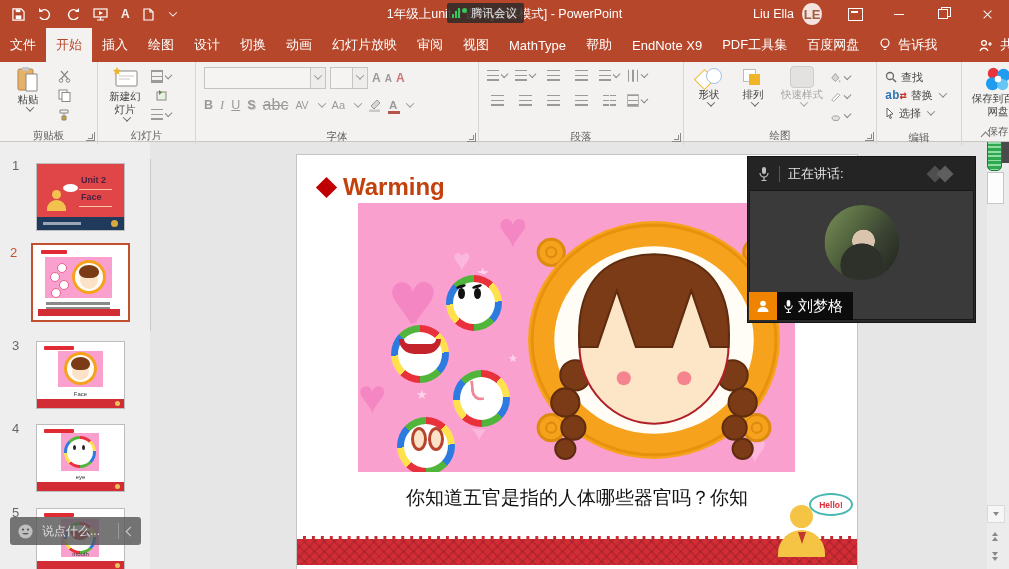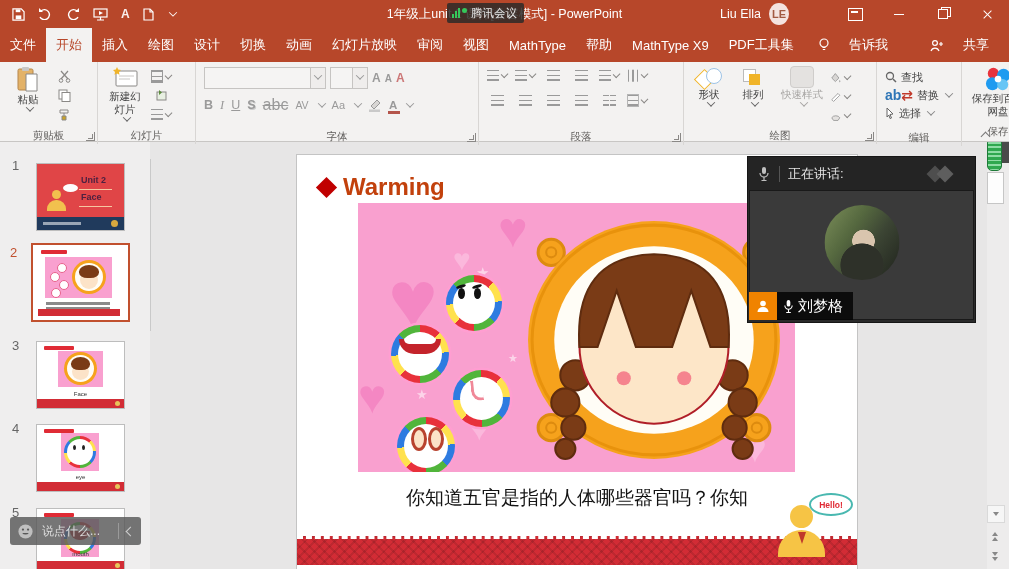--- a/index.html
+++ b/index.html
@@ -14,38 +14,38 @@
   .win-title{position:absolute;left:0;top:0;width:100%;height:28px;line-height:28px;text-align:center;font-size:12.5px;color:#fff;}
   .meet-badge{position:absolute;left:447px;top:3px;height:16px;background:rgba(45,42,40,.85);border-radius:2px;
      display:flex;align-items:center;gap:4px;padding:2px 7px 2px 5px;font-size:11.5px;color:#E8E8E8;z-index:12;}
   .sig{display:flex;align-items:flex-end;gap:1px;height:10px;}
   .sig i{display:block;width:2px;background:#35C75A;}
   .sig .s1{height:4px}.sig .s2{height:7px}.sig .s3{height:10px}
   .sig .dot{width:5px;height:5px;border-radius:50%;background:#35C75A;margin-left:1px;align-self:flex-start;}
   .tb-right{position:absolute;right:0;top:0;height:28px;display:flex;align-items:center;z-index:11;}
   .user-name{font-size:12.5px;margin-right:8px;}
   .avatar{width:20px;height:22px;border-radius:50%;background:rgba(255,255,255,.85);color:#A25A42;
-     font-size:11px;font-weight:bold;display:flex;align-items:center;justify-content:center;margin-right:44px;}
+     font-size:13px;font-weight:bold;display:flex;align-items:center;justify-content:center;margin-right:11px;}
   .winbtn{width:44px;height:28px;display:flex;align-items:center;justify-content:center;}
   .ic-ribbonopt{width:13px;height:11px;border:1px solid #fff;position:relative;}
   .ic-ribbonopt::after{content:"";position:absolute;left:2px;top:2px;width:7px;height:2px;background:#fff;}
   .ic-min{width:10px;height:1px;background:#fff;}
   .ic-restore{width:8px;height:8px;border:1px solid #fff;position:relative;background:#B7472A;}
   .ic-restore::before{content:"";position:absolute;left:2px;top:-3px;width:8px;height:8px;border:1px solid #fff;z-index:-1;}
   .ic-close{position:relative;width:11px;height:11px;}
   .ic-close::before,.ic-close::after{content:"";position:absolute;left:5px;top:0;width:1.2px;height:11px;background:#fff;}
   .ic-close::before{transform:rotate(45deg);} .ic-close::after{transform:rotate(-45deg);}
 
   
   .tabrow{position:absolute;left:0;top:28px;width:1009px;height:34px;background:#B7472A;display:flex;align-items:stretch;
      color:#fff;font-size:13px;z-index:9;}
   .tab{display:flex;align-items:center;padding:0 10px;cursor:default;white-space:nowrap;}
   .tab.active{background:#F3F2F1;color:#B7472A;}
   .tabs-right{margin-left:auto;display:flex;align-items:stretch;padding-right:10px;gap:22px;}
-  .tabs-right .tab{gap:19px;}
+  .tabs-right .tab{gap:7px;}
   .chev{display:inline-block;width:5px;height:5px;border-right:1.3px solid currentColor;border-bottom:1.3px solid currentColor;
      transform:rotate(45deg) translate(-1px,-1px);margin-left:3px;}
 
   
   .ribbon{position:absolute;left:0;top:62px;width:1009px;height:79px;background:#F3F2F1;border-bottom:1px solid #C8C6C4;
      display:flex;z-index:8;color:#444;}
   .rgroup{position:relative;height:78px;border-right:1px solid #D8D6D4;flex:none;}
   .rg-label{position:absolute;bottom:1px;left:0;width:100%;text-align:center;font-size:10.5px;color:#605E5C;}
   .launcher{position:absolute;right:2px;bottom:3px;width:8px;height:8px;border-left:1px solid #8A8886;border-top:1px solid #8A8886;transform:rotate(180deg);}
   .launcher::after{content:"";position:absolute;left:1px;top:1px;width:4px;height:4px;border-left:1px solid #8A8886;border-top:1px solid #8A8886;}
@@ -280,22 +280,23 @@
   <span class="tab">插入</span>
   <span class="tab">绘图</span>
   <span class="tab">设计</span>
   <span class="tab">切换</span>
   <span class="tab">动画</span>
   <span class="tab">幻灯片放映</span>
   <span class="tab">审阅</span>
   <span class="tab">视图</span>
   <span class="tab">MathType</span>
   <span class="tab">帮助</span>
-  <span class="tab">MathType X9</span>
+  <span class="tab">EndNote X9</span>
   <span class="tab">PDF工具集</span>
+  <span class="tab">百度网盘</span>
   <div class="tabs-right">
     <span class="tab">
       <svg width="12" height="14" viewBox="0 0 12 14">
           <circle cx="6" cy="5" r="4" fill="none" stroke="#fff" stroke-width="1.2"></circle>
           <path d="M4.5,9.5 h3 M4.8,11.5 h2.4" stroke="#fff" stroke-width="1.2"></path>
         </svg>
       <span>告诉我</span>
     </span>
     <span class="tab">
       <svg width="14" height="13" viewBox="0 0 14 13">
@@ -518,21 +519,21 @@
 
   <div class="rgroup g-edit">
     <div class="edit-row">
       <svg width="12" height="12" viewBox="0 0 12 12">
           <circle cx="5" cy="5" r="3.5" fill="none" stroke="#666" stroke-width="1.3"></circle>
           <path d="M8,8 L11,11" stroke="#666" stroke-width="1.5"></path>
         </svg>
       <span>查找</span>
     </div>
     <div class="edit-row">
-      <span style="font-size:14px;color:#2E75B6;font-weight:bold;">ab<span style="color:#C0392B;">⇄</span></span>
+      <span style="font-size:12px;color:#2E75B6;font-weight:bold;font-family:Liberation Mono, monospace;">ab<span style="color:#C0392B;">⇄</span></span>
       <span>替换</span>
       <span class="chev" style="color:#888;"></span>
     </div>
     <div class="edit-row">
       <svg width="10" height="12" viewBox="0 0 10 12">
           <path d="M2,1 L8,7 L5,7.5 L6.5,11 L5,11.5 L3.8,8 L2,10 Z" fill="#fff" stroke="#666"></path>
         </svg>
       <span>选择</span>
       <span class="chev" style="color:#888;"></span>
     </div>

